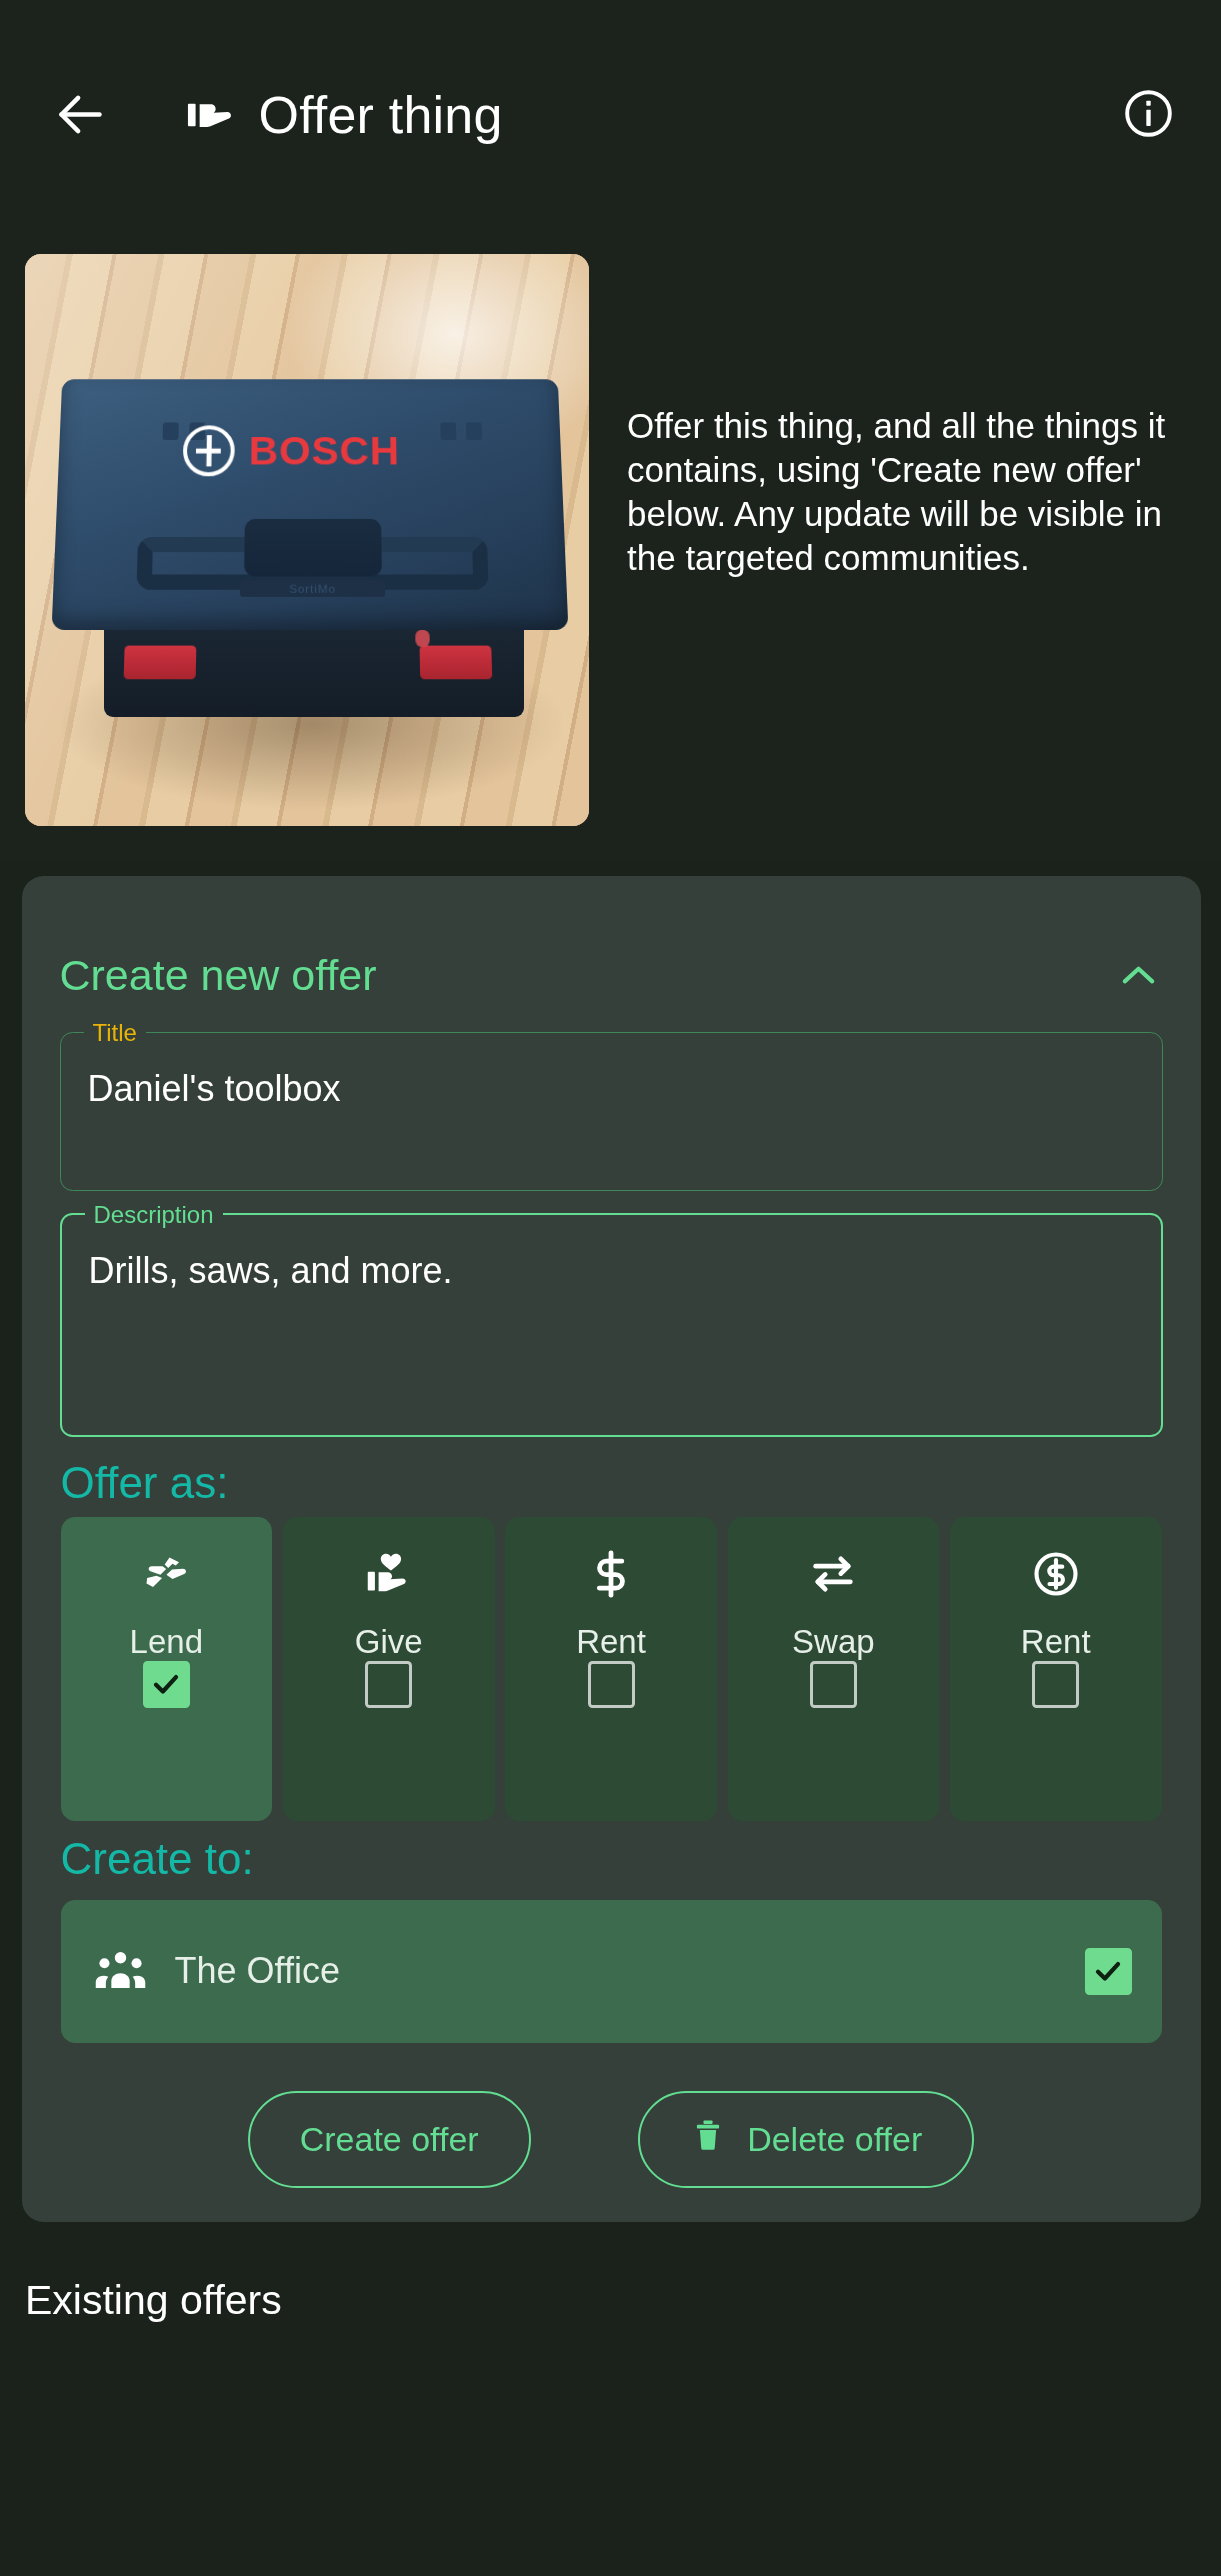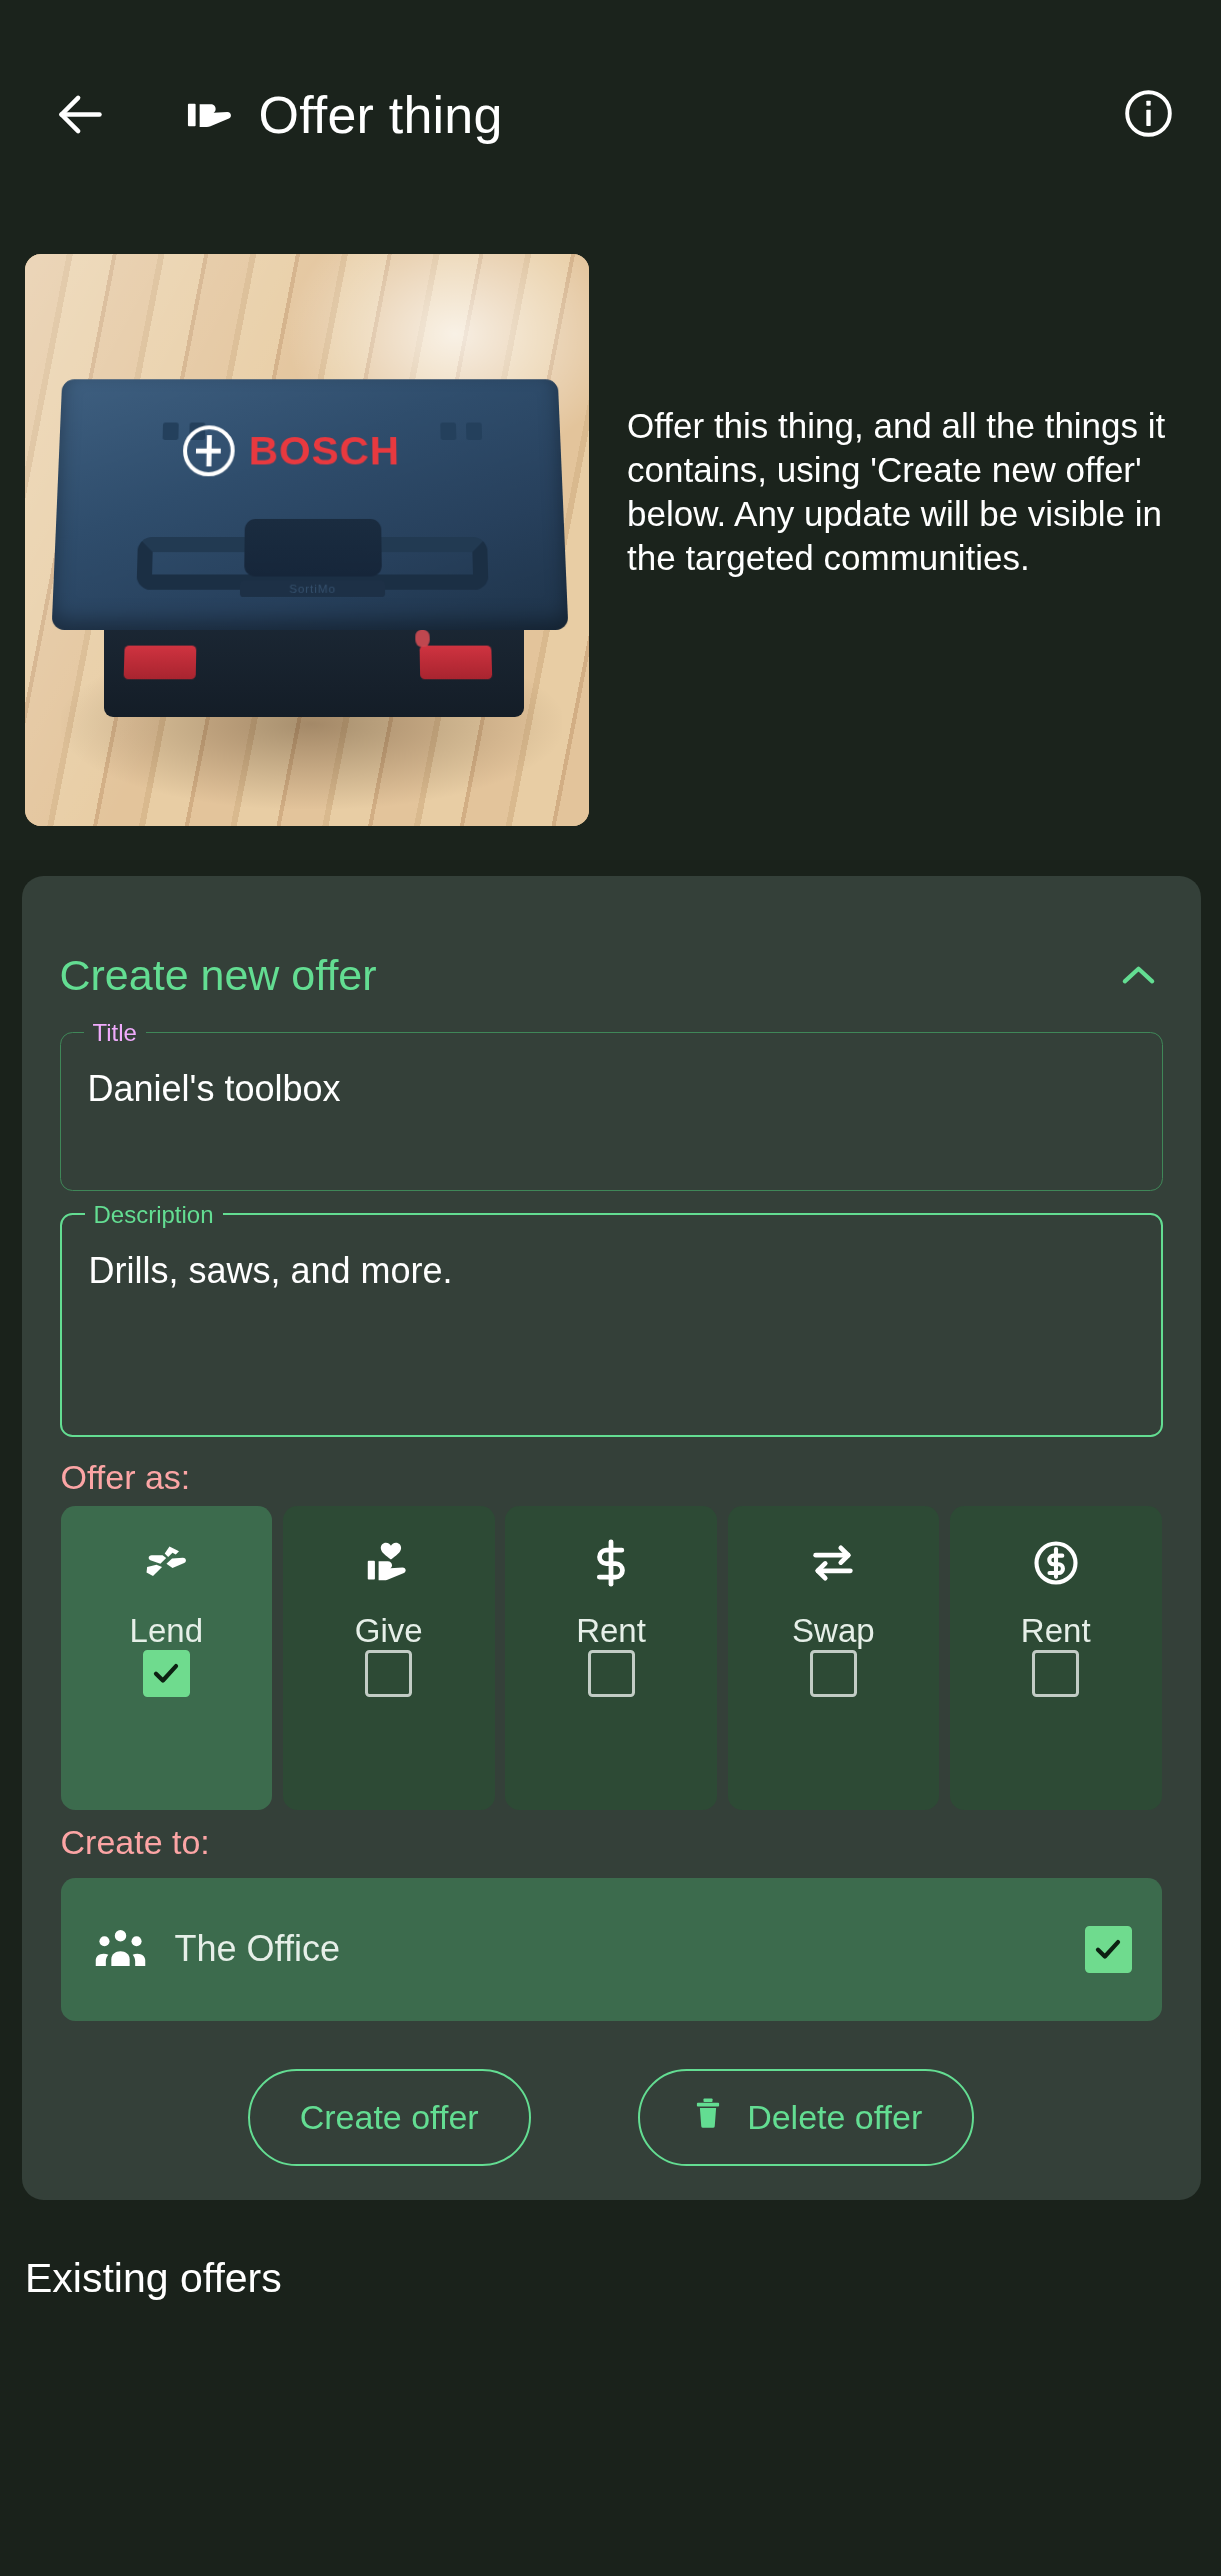--- a/index.html
+++ b/index.html
@@ -258,34 +258,34 @@
     min-height: 159px;
   }
   .field.focused { border-color: #63dd92; border-width: 2.7px; }
   .field.tall { min-height: 224px; }
   .field-label {
     position: absolute;
     top: -15px; left: 23px;
     background: #344039;
     padding: 0 9px;
     font-size: 24px;
-    color: #f0abfc;
+    color: #eab308;
     line-height: 30px;
   }
   .field.focused .field-label { color: #63dd92; }
   .field-value {
     font-size: 36px;
     color: #ffffff;
     line-height: 1.2;
   }
 
   
   .section-label {
-    color: #fca5a5;
-    font-size: 34px;
+    color: #14b8a6;
+    font-size: 44px;
     margin: 12.5px 0 9px 39px;
   }
 
   
   .chips {
     display: flex;
     gap: 10.7px;
     padding: 0 39px;
   }
   .chip {

